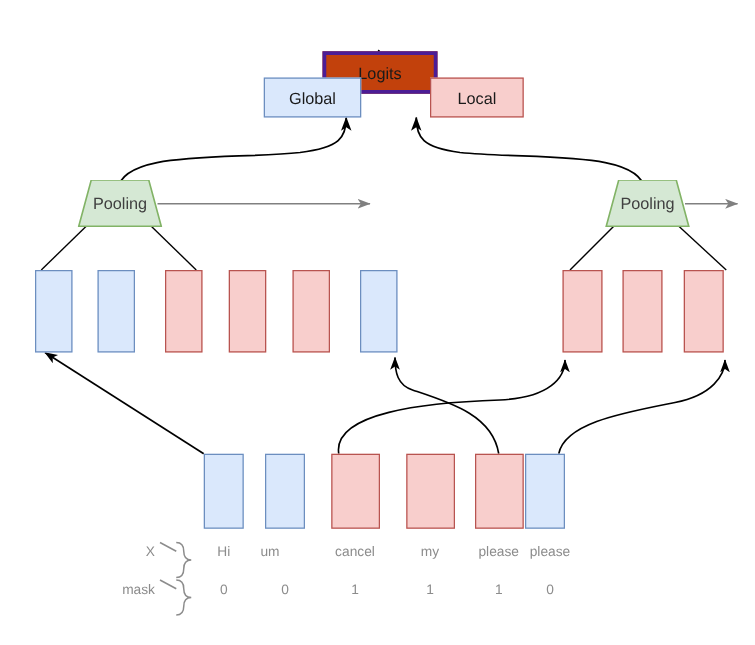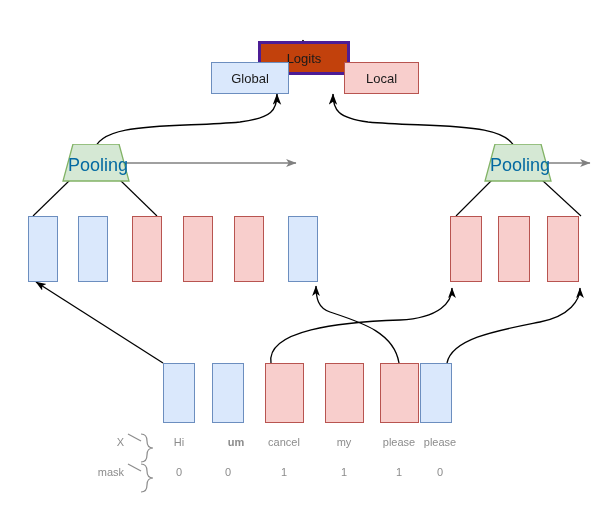--- a/index.html
+++ b/index.html
@@ -9,21 +9,21 @@
   #wires{position:absolute;left:0;top:0;width:604px;height:516px;pointer-events:none;}
 
   .node{position:absolute;box-sizing:border-box;display:flex;align-items:center;
         justify-content:center;font-size:13px;color:#1a1a1a;line-height:1;}
   .blue{background:#dae8fc;border:1px solid #6c8ebf;}
   .red{background:#f8cecc;border:1px solid #b85450;}
   .purple{background:#c2410c;border:3px solid #4c1d95;margin-top:39px;}
 
   .tok{position:absolute;font-size:11px;color:#8c8c8c;text-align:center;line-height:1;}
   .brace-lbl{position:absolute;font-size:11px;color:#8c8c8c;text-align:right;line-height:1;}
-  .pool-lbl{position:absolute;font-size:18px;color:#0369a1;line-height:1;}
+  .pool-lbl{position:absolute;font-size:13px;color:#404040;line-height:1;}
 </style>
 </head>
 <body>
 
 <div id="stage">
 
   <svg id="wires" viewBox="0 0 604 516">
     <defs>
       <marker id="ah" markerWidth="9" markerHeight="9" refX="7.6" refY="3" orient="auto">
         <path d="M0,0 L8,3 L0,6 L2,3 z" fill="#000"></path>
@@ -94,21 +94,21 @@
   <div class="node red" style="left:265px;top:363px;width:39px;height:60px;"></div>
   <div class="node red" style="left:325px;top:363px;width:39px;height:60px;"></div>
   <div class="node red" style="left:380px;top:363px;width:39px;height:60px;"></div>
   <div class="node blue" style="left:420px;top:363px;width:32px;height:60px;"></div>
 
   <div class="brace-lbl" style="left:88px;top:437px;width:36px;">X</div>
 
   <div class="brace-lbl" style="left:78px;top:467px;width:46px;">mask</div>
 
   <div class="tok" style="left:159px;top:437px;width:40px;">Hi</div>
-  <div class="tok" style="left:216px;top:437px;width:40px;font-weight:bold;">um</div>
+  <div class="tok" style="left:196px;top:437px;width:40px;">um</div>
   <div class="tok" style="left:254px;top:437px;width:60px;">cancel</div>
   <div class="tok" style="left:314px;top:437px;width:60px;">my</div>
   <div class="tok" style="left:369px;top:437px;width:60px;">please</div>
   <div class="tok" style="left:409px;top:437px;width:62px;">please</div>
 
   <div class="tok" style="left:159px;top:467px;width:40px;">0</div>
   <div class="tok" style="left:208px;top:467px;width:40px;">0</div>
   <div class="tok" style="left:254px;top:467px;width:60px;">1</div>
   <div class="tok" style="left:314px;top:467px;width:60px;">1</div>
   <div class="tok" style="left:369px;top:467px;width:60px;">1</div>

